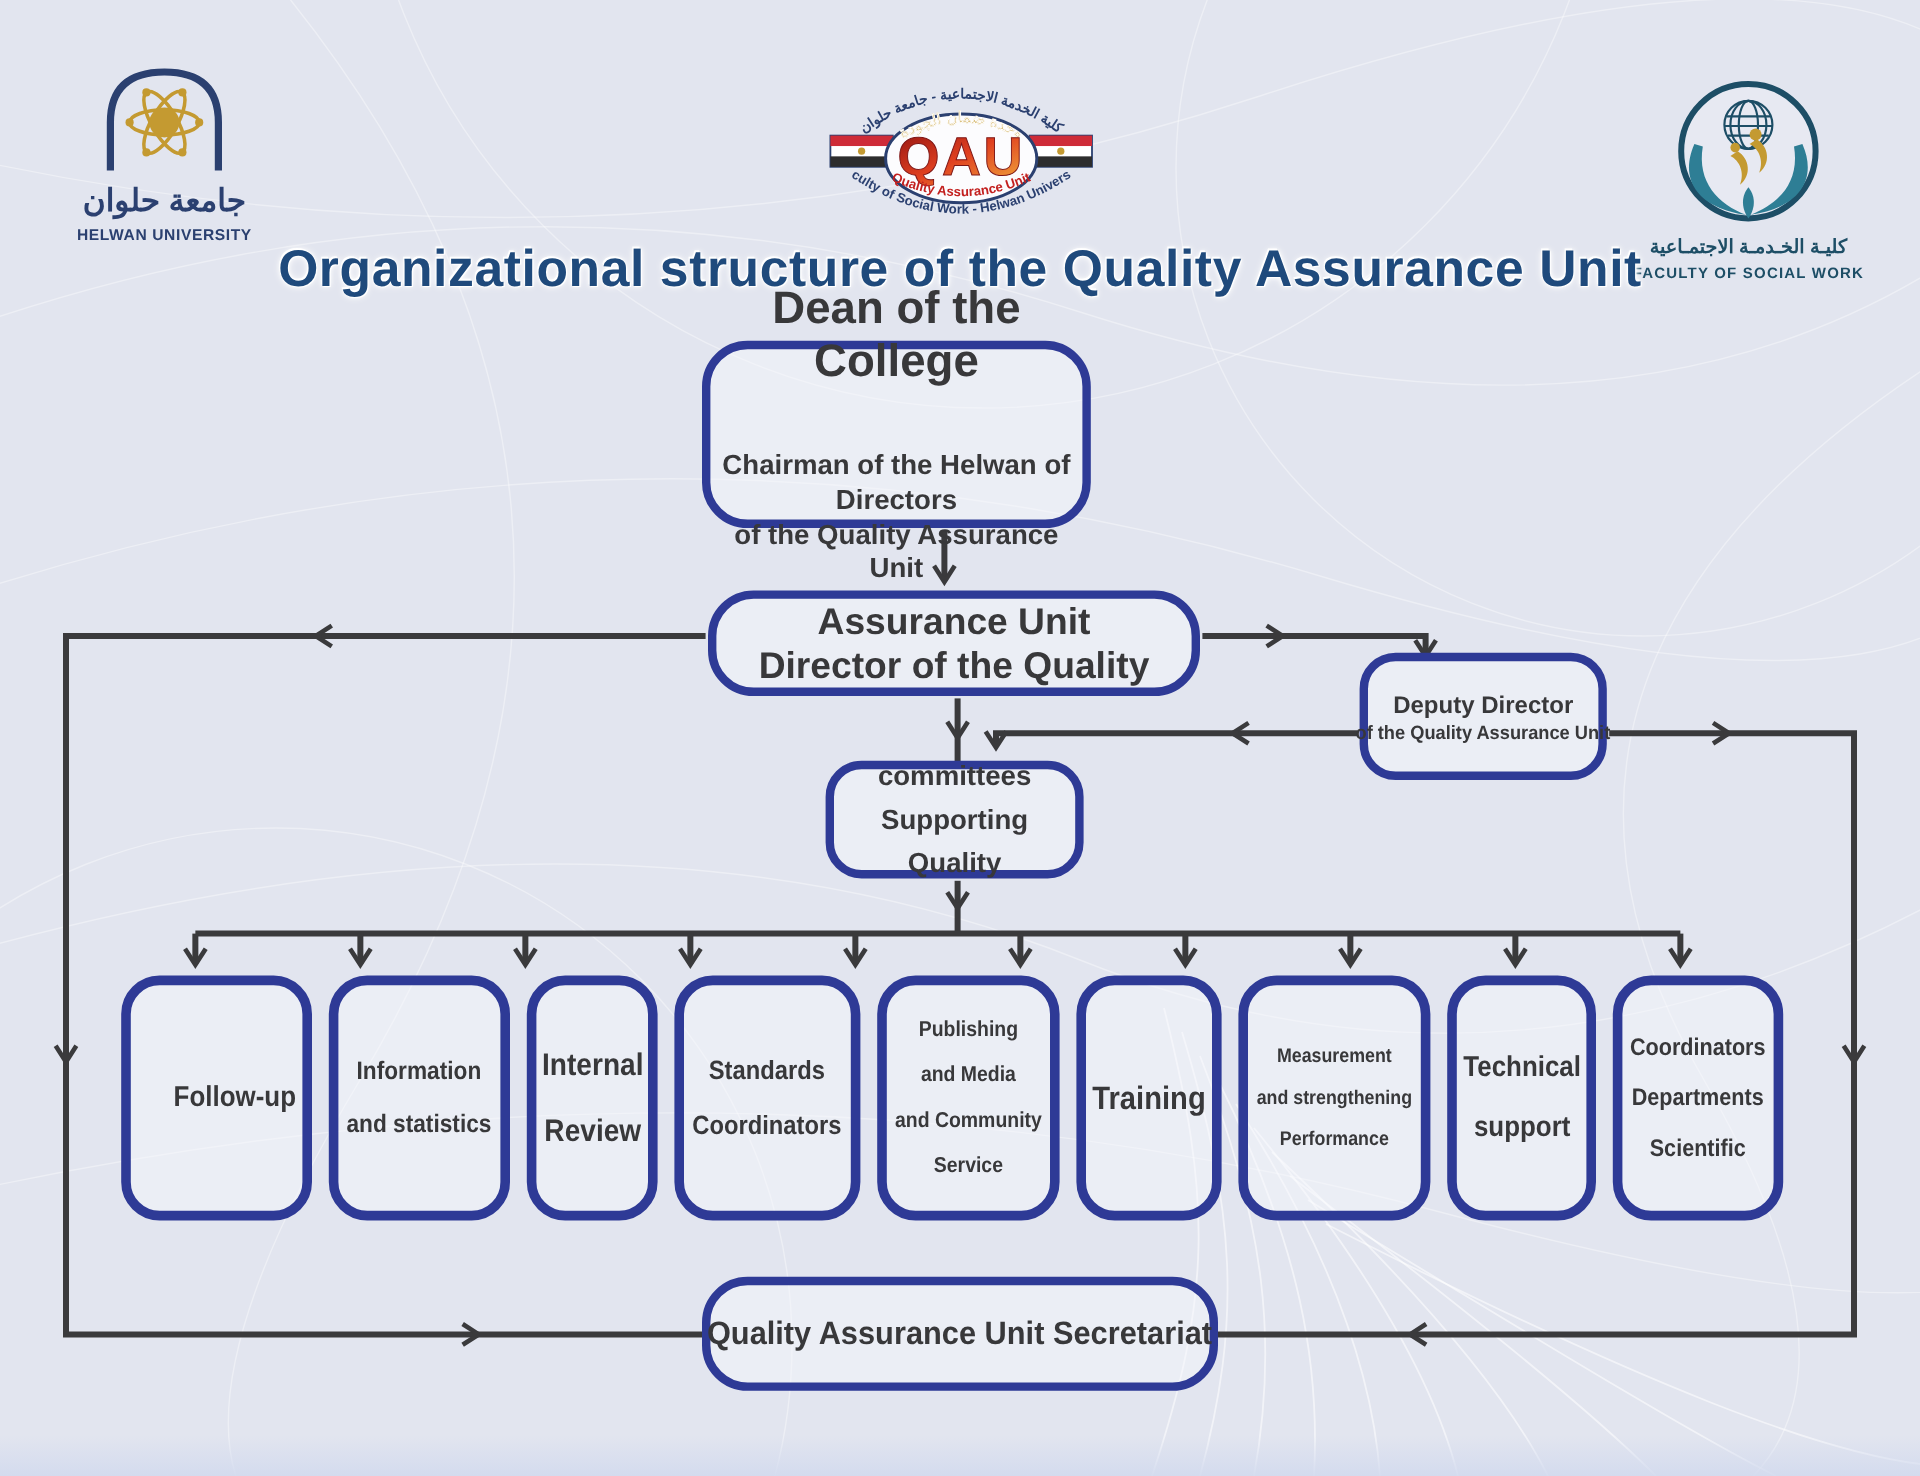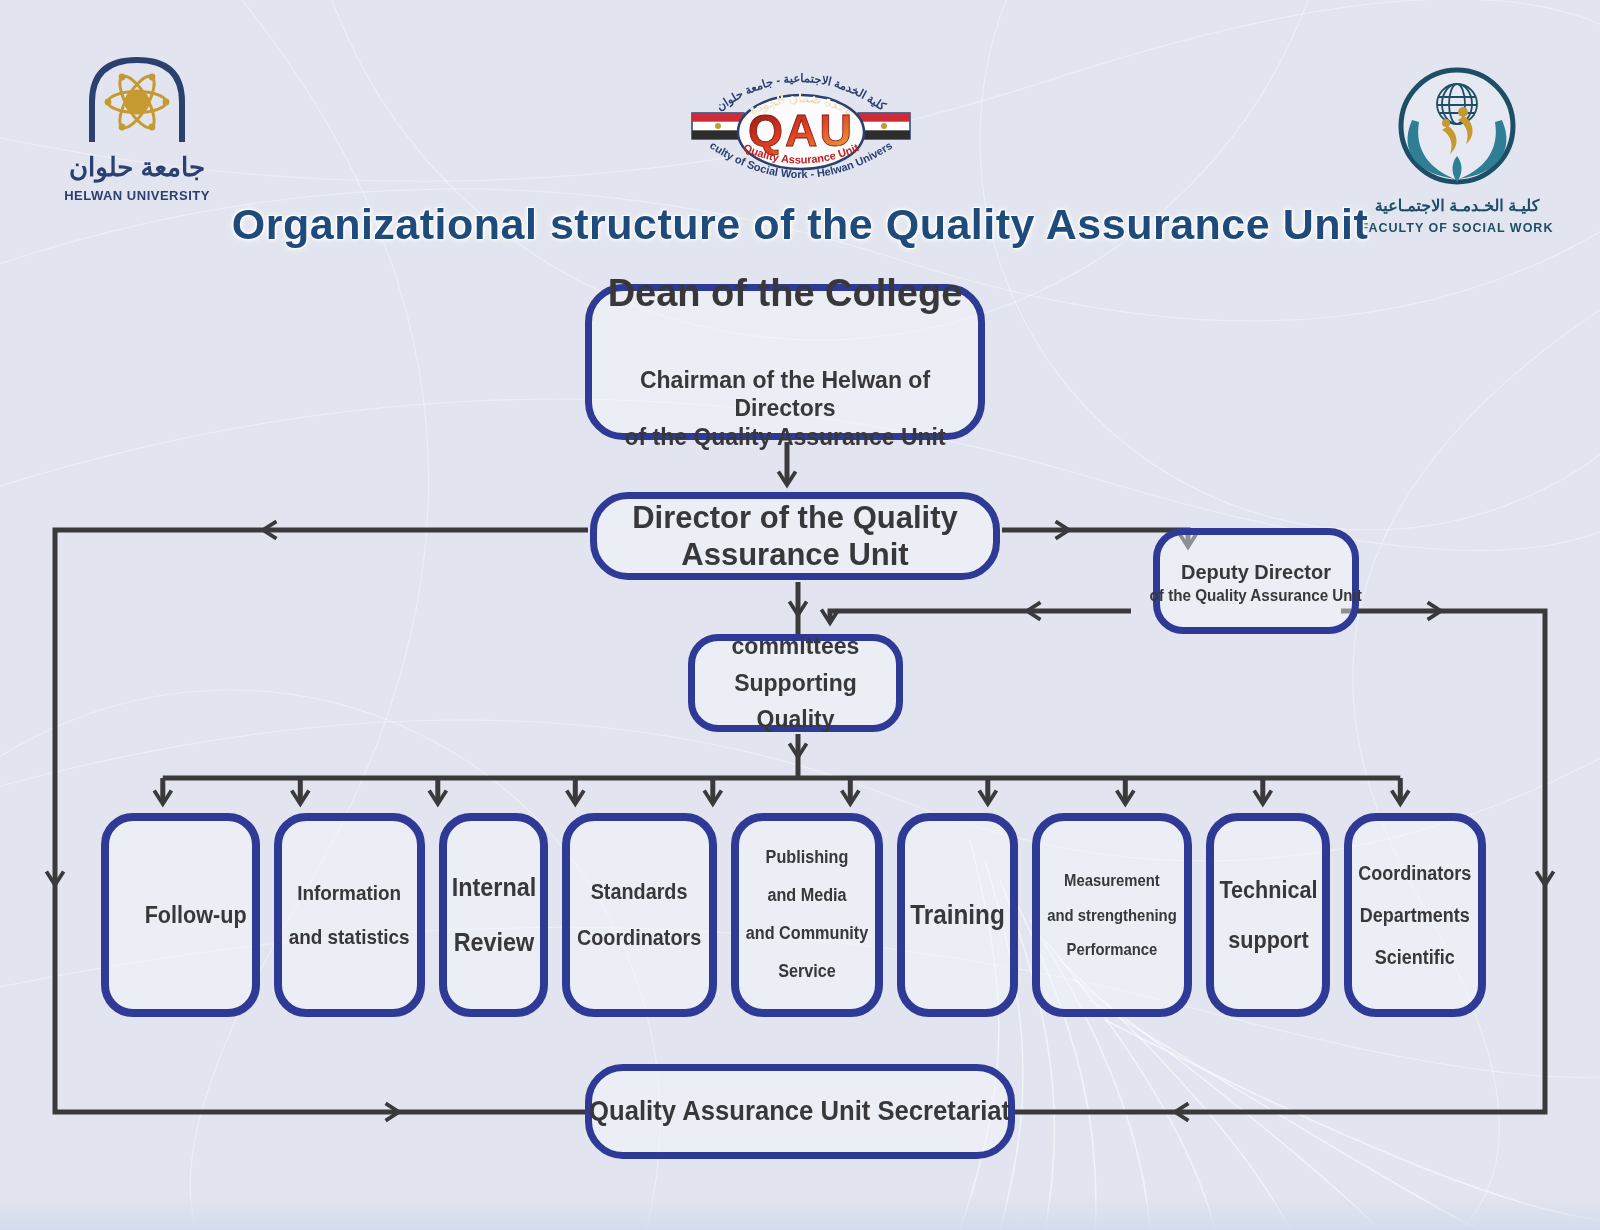--- a/index.html
+++ b/index.html
@@ -20,25 +20,25 @@
     color:var(--titleColor);
     text-shadow:0 0 2px #fff,0 0 4px #fff,0 0 7px #fff,1px 1px 0 #fff,-1px -1px 0 #fff;
   }
   .node{
     position:absolute;z-index:2;box-sizing:border-box;
     border:7px solid var(--boxBorder);border-radius:38px;
     background:rgba(246,248,252,.45);
     display:flex;flex-direction:column;align-items:center;justify-content:center;
     text-align:center;color:var(--textColor);font-weight:700;
   }
-  .dean{left:585px;top:284px;width:400px;height:156px;gap:46px;}
+  .dean{left:585px;top:284px;width:324px;height:156px;gap:46px;}
   .dean .t1{font-size:38px;line-height:1.15;}
   .dean .t2{font-size:23px;line-height:1.25;margin-top:4px;}
   .director{left:590px;top:492px;width:410px;height:88px;font-size:31px;line-height:1.2;}
-  .deputy{left:1133px;top:528px;width:206px;height:106px;border-radius:30px;margin-left:20px;}
+  .deputy{left:1133px;top:544px;width:206px;height:106px;border-radius:30px;}
   .deputy .t1{font-size:20px;line-height:1.5;}
   .deputy .t2{font-size:16px;white-space:nowrap;transform:scaleX(.95);}
   .committees{left:688px;top:634px;width:215px;height:98px;border-radius:30px;font-size:23px;line-height:1.6;}
   .secretariat{left:585px;top:1064px;width:430px;height:95px;font-size:27px;}
   .secretariat .t1{transform:scaleX(.95);white-space:nowrap;}
   .row{position:absolute;z-index:2;left:101px;top:813px;width:1361px;height:204px;display:flex;gap:14px;}
   .row .node{position:relative;flex:1;border-radius:32px;border-width:8px;}
   .rbox .lbl{transform:scaleX(.9);line-height:2.1;}
   .rbox .lbl span{display:block;white-space:nowrap;}
   .c1{font-size:26px;} .c2{font-size:24px;padding-left:30px;} .c3{font-size:21px;} .c4{font-size:26px;}
@@ -212,22 +212,22 @@
 
   <div class="node dean">
     <div class="t1">Dean of the College</div>
     <div class="t2">
       <span style="display:block">Chairman of the Helwan of Directors</span>
       <span style="display:block">of the Quality Assurance Unit</span>
     </div>
   </div>
 
   <div class="node director">
+    <span style="display:block">Assurance Unit</span>
     <span style="display:block">Director of the Quality</span>
-    <span style="display:block">Assurance Unit</span>
   </div>
 
   <div class="node deputy">
     <span class="t1">Deputy Director</span>
     <span class="t2">of the Quality Assurance Unit</span>
   </div>
 
   <div class="node committees">
     <span style="display:block">committees</span>
     <span style="display:block">Supporting Quality</span>

